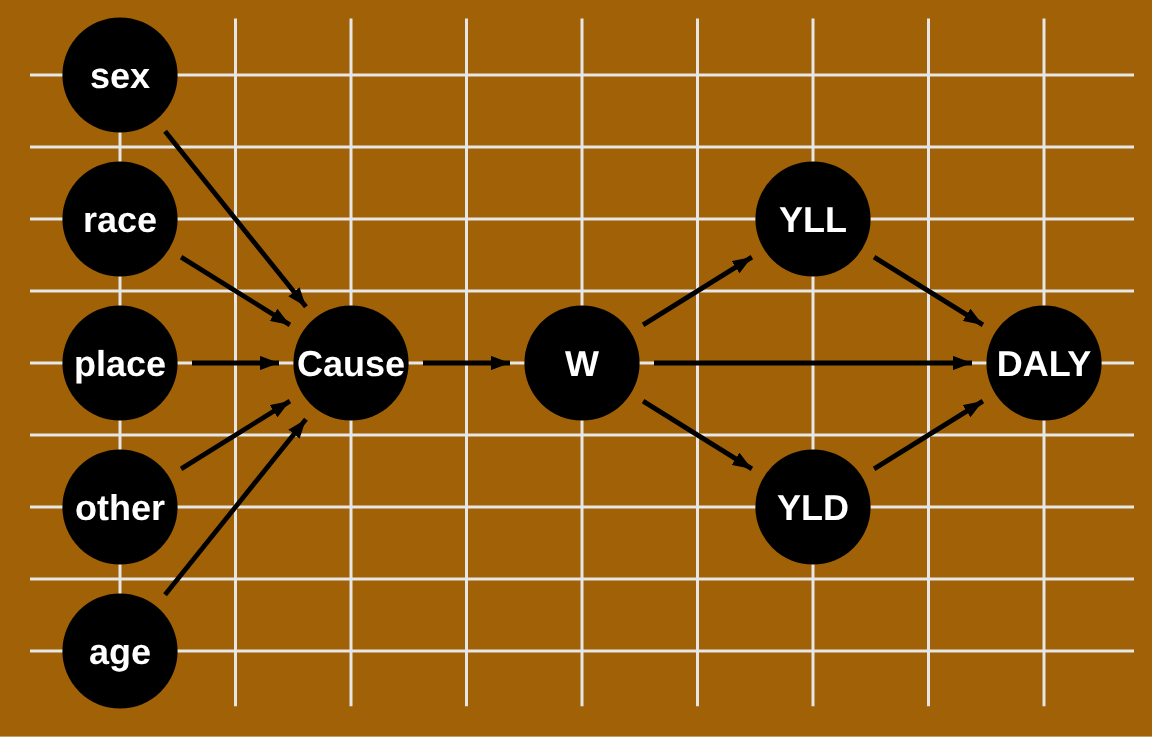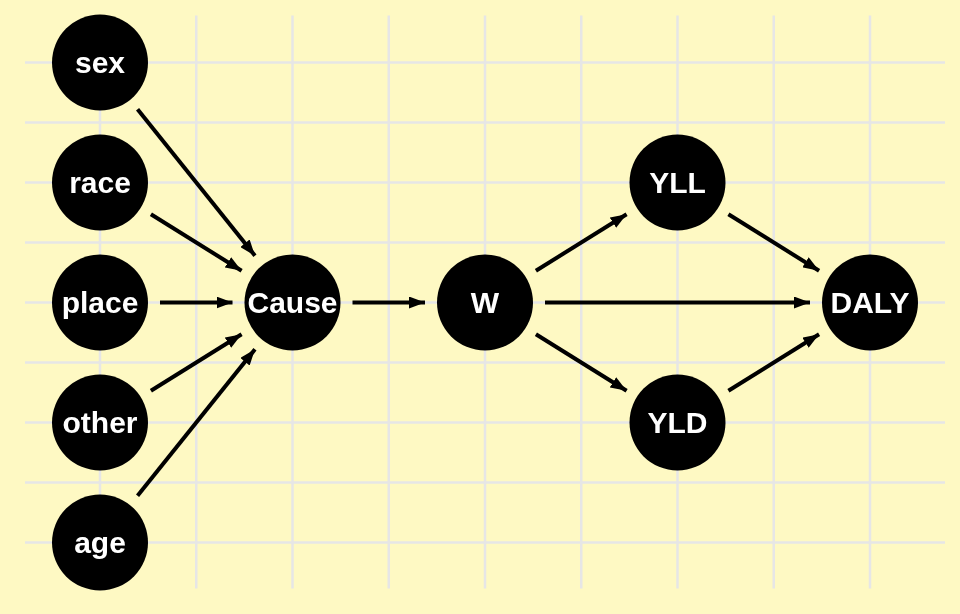--- a/index.html
+++ b/index.html
@@ -15,21 +15,21 @@
     overflow: hidden;
   }
   svg text {
     font-family: "Liberation Sans", sans-serif;
     font-weight: bold;
   }
 </style>
 </head>
 <body>
 
-<div class="stage" style="background: #fef9c3;">
+<div class="stage" style="background: #a16207;">
   <svg id="dag-svg" width="960" height="614" viewBox="0 0 960 614">
     <defs>
       <marker id="arrowhead" markerUnits="userSpaceOnUse" markerWidth="16" markerHeight="12" refX="16" refY="6" orient="auto">
         <path d="M0,0 L16,6 L0,12 Z" fill="#000000"></path>
       </marker>
     </defs>
     <g id="grid-layer">
         <line x1="100" y1="15.5" x2="100" y2="588.5" stroke="#e6e6e6" stroke-width="2.5"></line>
         <line x1="196.25" y1="15.5" x2="196.25" y2="588.5" stroke="#e6e6e6" stroke-width="2.5"></line>
         <line x1="292.5" y1="15.5" x2="292.5" y2="588.5" stroke="#e6e6e6" stroke-width="2.5"></line>

